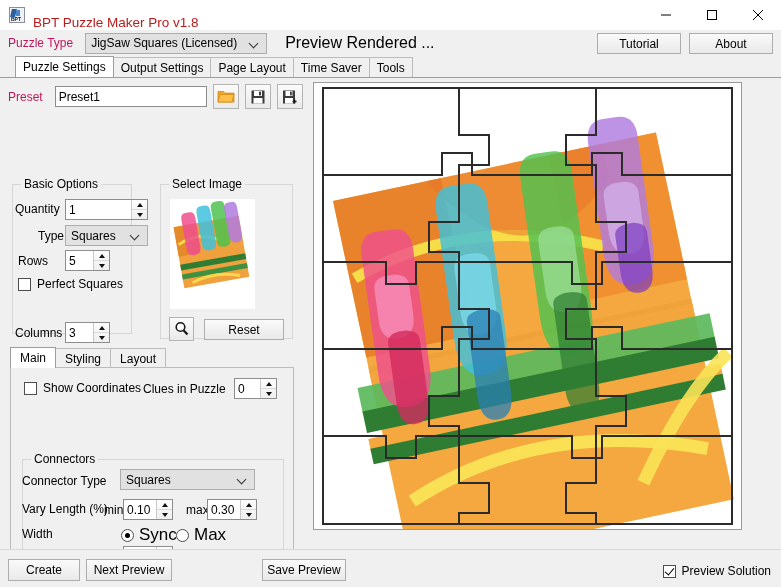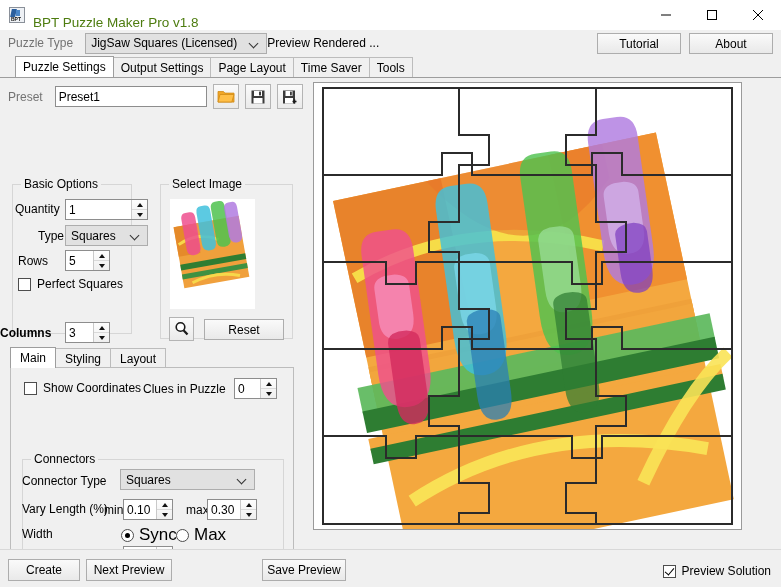--- a/index.html
+++ b/index.html
@@ -29,57 +29,57 @@
   }
   .app-icon {
     width: 16px; height: 16px; margin-left: 9px; margin-right: 8px;
     position: relative; flex: 0 0 auto;
     background: #eef1f5;
     border: 1px solid #8a9099;
   }
   .app-icon .g1 { position:absolute; left:1px; top:1px; width:5px; height:8px; background:#2b5f9e; transform: skewX(-12deg); }
   .app-icon .g2 { position:absolute; left:6px; top:2px; width:4px; height:6px; background:#4a86c8; }
   .app-icon .g3 { position:absolute; left:1px; bottom:0px; font-size:5px; line-height:5px; letter-spacing:0px; color:#111; font-family:"Liberation Sans", sans-serif; font-weight:bold;}
-  .title-text { font-size: 13.5px; color: #4d7c0f; margin-top: 16px; }
+  .title-text { font-size: 13.5px; color: #b91c1c; margin-top: 16px; }
   .win-controls { position:absolute; right:0; top:0; height:30px; display:flex; }
   .win-btn {
     width: 46px; height: 30px; display:flex; align-items:center; justify-content:center;
     font-size: 13px; color:#000; background: transparent;
   }
   .win-btn svg { display:block; }
 
   
   .ptype-row {
     height: 26px; min-height:26px;
     display:flex; align-items:center;
     padding-left: 8px;
     position: relative;
     background: #f0f0f0;
   }
-  .lbl { color:#737373; font-size:12px; }
+  .lbl { color:#be185d; font-size:12px; }
   .combo {
     background: #e1e1e1;
     border: 1px solid #adadad;
     height: 21px;
     display: flex; align-items: center;
     padding: 0 0 0 5px;
     position: relative;
     font-size: 12px;
     color:#000;
   }
   .chev {
     width: 9px; height: 9px; position:absolute; right:7px; top:5px;
   }
   .chev:before {
     content:""; position:absolute; left:0; top:1px;
     width:6px; height:6px; border-left:1.3px solid #333; border-bottom:1.3px solid #333;
     transform: rotate(-45deg);
   }
   #puzzle-type-combo { width: 182px; margin-left: 12px; }
-  .status-text { font-size: 12px; color:#000; }
+  .status-text { margin-left: 18px; font-size: 16px; color:#000; }
   .topright-btns { position:absolute; right: 8px; top: 3px; display:flex; gap:8px; }
   .btn {
     background: linear-gradient(#fafafa,#e9e9e9);
     border: 1px solid #adadad;
     font-size: 12px;
     color: #000;
     height: 21px;
     display:flex; align-items:center; justify-content:center;
     font-family:"Liberation Sans", sans-serif;
   }
@@ -386,21 +386,21 @@
               <span class="tri tri-dn"></span>
             </div>
         </div>
       </div>
 
       <div class="checkbox-row" style="left:18px; top:199px;">
         <span class="cbox"></span>
         <span>Perfect Squares</span>
       </div>
 
-      <span class="field-label" style="left:0; top:248px;font-weight:bold;">Columns</span>
+      <span class="field-label" style="left:15px; top:248px;">Columns</span>
       <div class="textbox" style="left:65px; top:244px; width:45px;">
         <span>3</span>
         <div class="spin">
           <div>
               <span class="tri tri-up"></span>
             </div>
           <div>
               <span class="tri tri-dn"></span>
             </div>
         </div>

